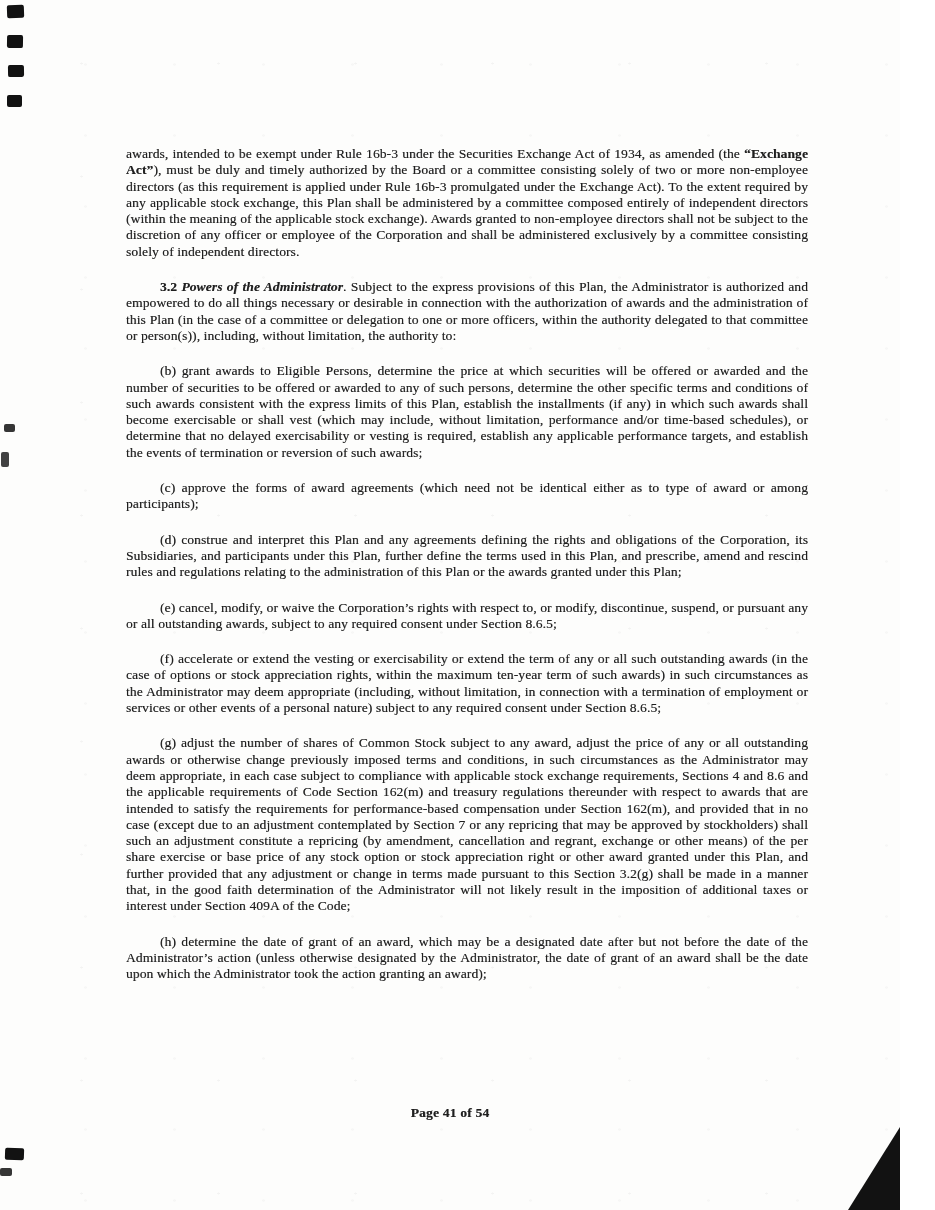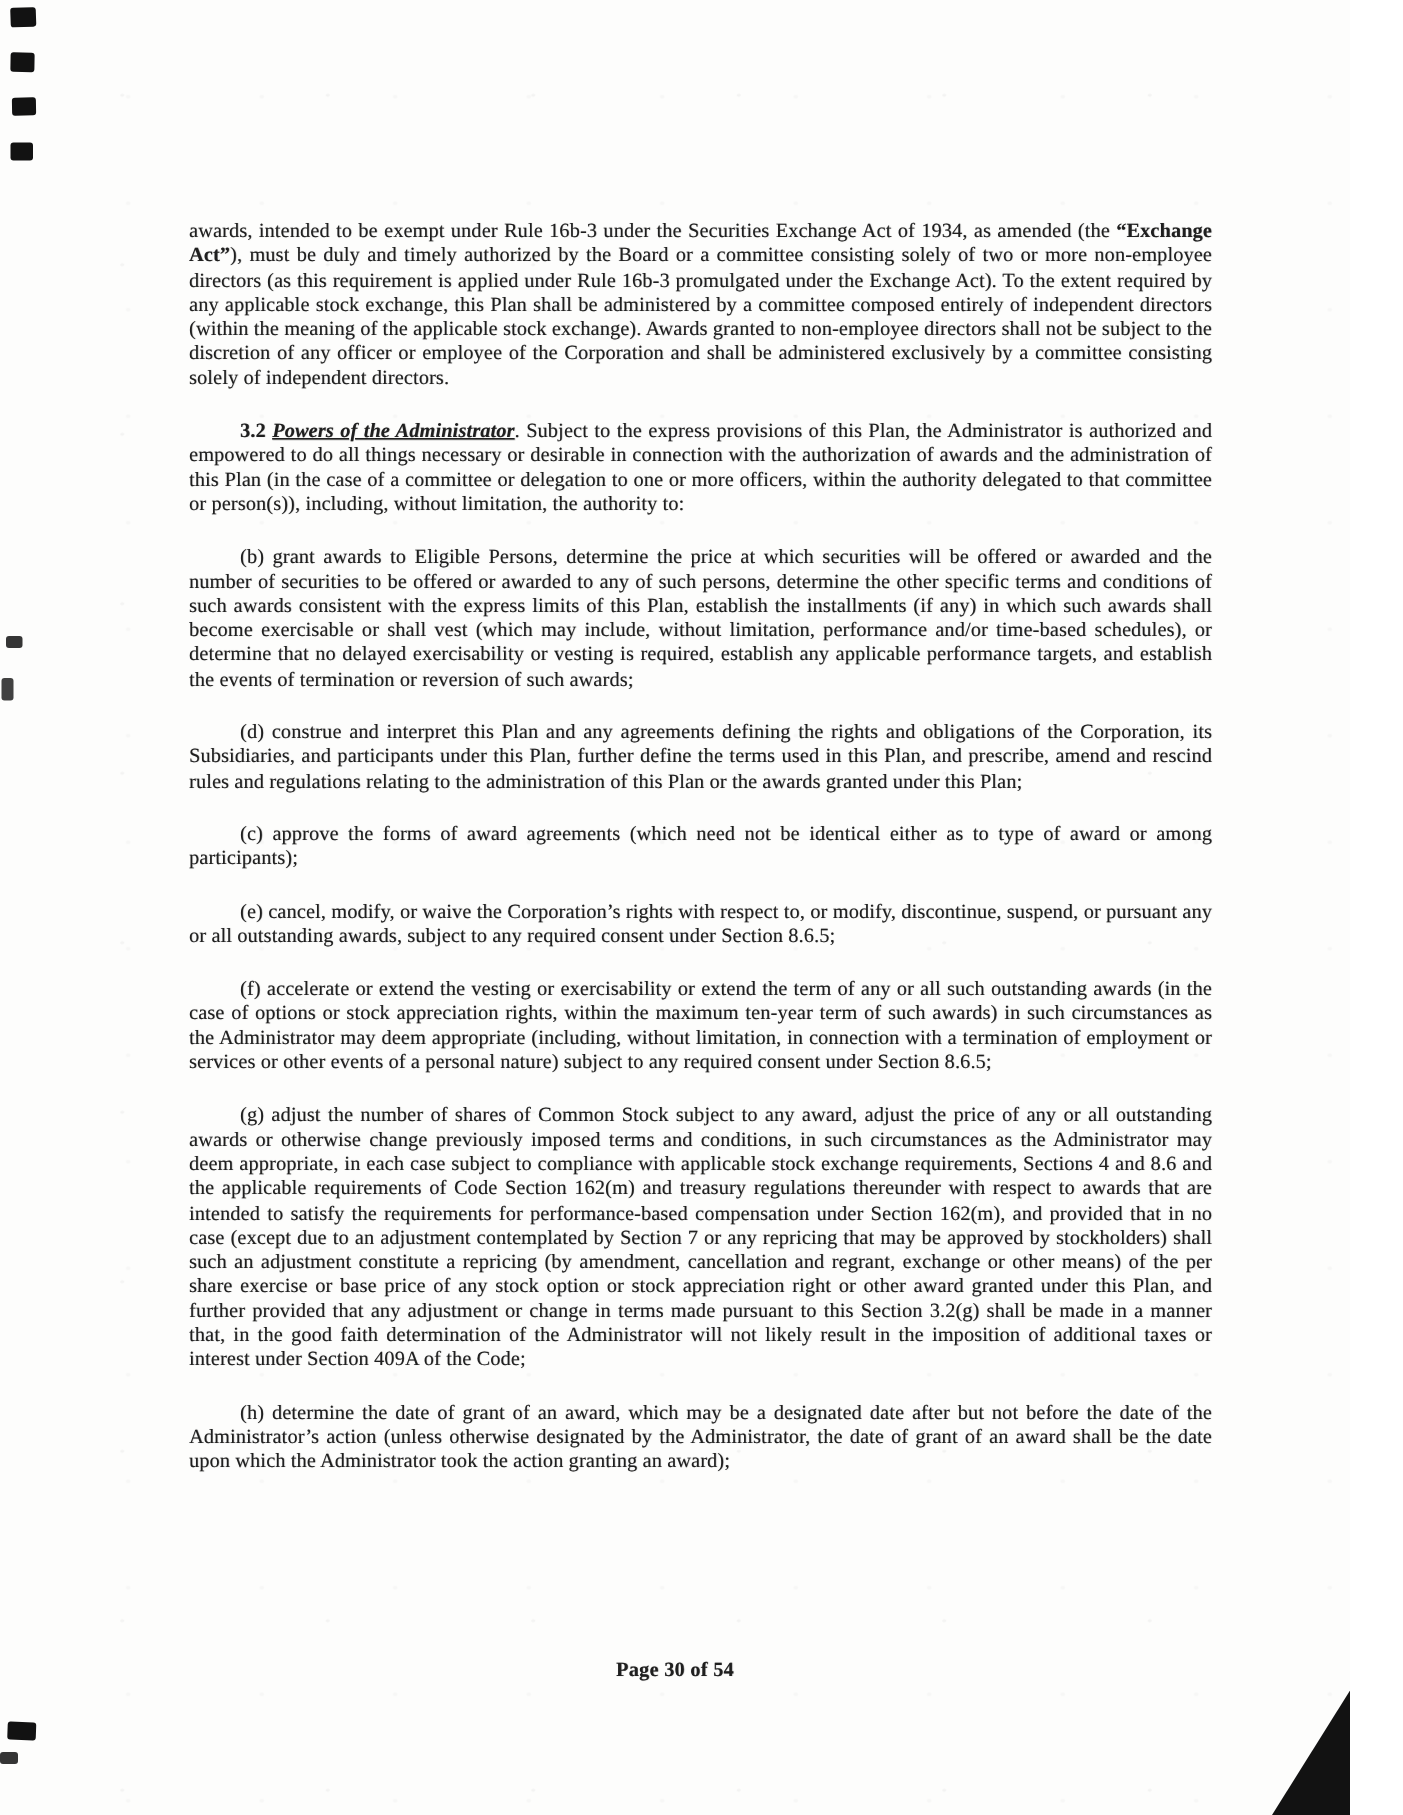--- a/index.html
+++ b/index.html
@@ -39,21 +39,21 @@
     letter-spacing: 0.1px;
     text-shadow: 0.3px 0.3px 0.45px rgba(45,45,45,0.55);
   }
   .doc-body p {
     margin: 0 0 19px 0;
   }
   .doc-body p.indent {
     text-indent: 34px;
   }
   .b { font-weight: bold; }
-  .i { font-style: italic; text-decoration: underline; }
+  .i { font-style: italic; }
   .footer {
     position: absolute;
     top: 1105px;
     left: 0;
     width: 100%;
     text-align: center;
     font-size: 13.5px;
     font-weight: bold;
     letter-spacing: 0.2px;
     text-shadow: 0.3px 0.3px 0.5px rgba(45,45,45,0.6);
@@ -80,29 +80,29 @@
 </style>
 </head>
 <body>
 
 <div class="page">
 
   <main class="doc-body">
       <p><span>awards, intended to be exempt under Rule 16b-3 under the Securities Exchange Act of 1934, as amended (the </span><span class="b">“Exchange Act”</span><span>), must be duly and timely authorized by the Board or a committee consisting solely of two or more non-employee directors (as this requirement is applied under Rule 16b-3 promulgated under the Exchange Act). To the extent required by any applicable stock exchange, this Plan shall be administered by a committee composed entirely of independent directors (within the meaning of the applicable stock exchange). Awards granted to non-employee directors shall not be subject to the discretion of any officer or employee of the Corporation and shall be administered exclusively by a committee consisting solely of independent directors.</span></p>
       <p class="indent"><span class="b">3.2 </span><span class="b i">Powers of the Administrator</span><span>. Subject to the express provisions of this Plan, the Administrator is authorized and empowered to do all things necessary or desirable in connection with the authorization of awards and the administration of this Plan (in the case of a committee or delegation to one or more officers, within the authority delegated to that committee or person(s)), including, without limitation, the authority to:</span></p>
       <p class="indent"><span>(b) grant awards to Eligible Persons, determine the price at which securities will be offered or awarded and the number of securities to be offered or awarded to any of such persons, determine the other specific terms and conditions of such awards consistent with the express limits of this Plan, establish the installments (if any) in which such awards shall become exercisable or shall vest (which may include, without limitation, performance and/or time-based schedules), or determine that no delayed exercisability or vesting is required, establish any applicable performance targets, and establish the events of termination or reversion of such awards;</span></p>
+      <p class="indent"><span>(c) approve the forms of award agreements (which need not be identical either as to type of award or among participants);</span></p>
       <p class="indent"><span>(d) construe and interpret this Plan and any agreements defining the rights and obligations of the Corporation, its Subsidiaries, and participants under this Plan, further define the terms used in this Plan, and prescribe, amend and rescind rules and regulations relating to the administration of this Plan or the awards granted under this Plan;</span></p>
-      <p class="indent"><span>(c) approve the forms of award agreements (which need not be identical either as to type of award or among participants);</span></p>
       <p class="indent"><span>(e) cancel, modify, or waive the Corporation’s rights with respect to, or modify, discontinue, suspend, or pursuant any or all outstanding awards, subject to any required consent under Section 8.6.5;</span></p>
       <p class="indent"><span>(f) accelerate or extend the vesting or exercisability or extend the term of any or all such outstanding awards (in the case of options or stock appreciation rights, within the maximum ten-year term of such awards) in such circumstances as the Administrator may deem appropriate (including, without limitation, in connection with a termination of employment or services or other events of a personal nature) subject to any required consent under Section 8.6.5;</span></p>
       <p class="indent"><span>(g) adjust the number of shares of Common Stock subject to any award, adjust the price of any or all outstanding awards or otherwise change previously imposed terms and conditions, in such circumstances as the Administrator may deem appropriate, in each case subject to compliance with applicable stock exchange requirements, Sections 4 and 8.6 and the applicable requirements of Code Section 162(m) and treasury regulations thereunder with respect to awards that are intended to satisfy the requirements for performance-based compensation under Section 162(m), and provided that in no case (except due to an adjustment contemplated by Section 7 or any repricing that may be approved by stockholders) shall such an adjustment constitute a repricing (by amendment, cancellation and regrant, exchange or other means) of the per share exercise or base price of any stock option or stock appreciation right or other award granted under this Plan, and further provided that any adjustment or change in terms made pursuant to this Section 3.2(g) shall be made in a manner that, in the good faith determination of the Administrator will not likely result in the imposition of additional taxes or interest under Section 409A of the Code;</span></p>
       <p class="indent"><span>(h) determine the date of grant of an award, which may be a designated date after but not before the date of the Administrator’s action (unless otherwise designated by the Administrator, the date of grant of an award shall be the date upon which the Administrator took the action granting an award);</span></p>
     </main>
 
-  <div class="footer">Page 30 of 54</div>
+  <div class="footer">Page 41 of 54</div>
 
   <div class="artifact a1"></div>
   <div class="artifact a2"></div>
   <div class="artifact a3"></div>
   <div class="artifact a4"></div>
   <div class="artifact a5"></div>
   <div class="artifact a6"></div>
   <div class="artifact a7"></div>
   <div class="artifact a8"></div>
   <div class="artifact a9"></div>

